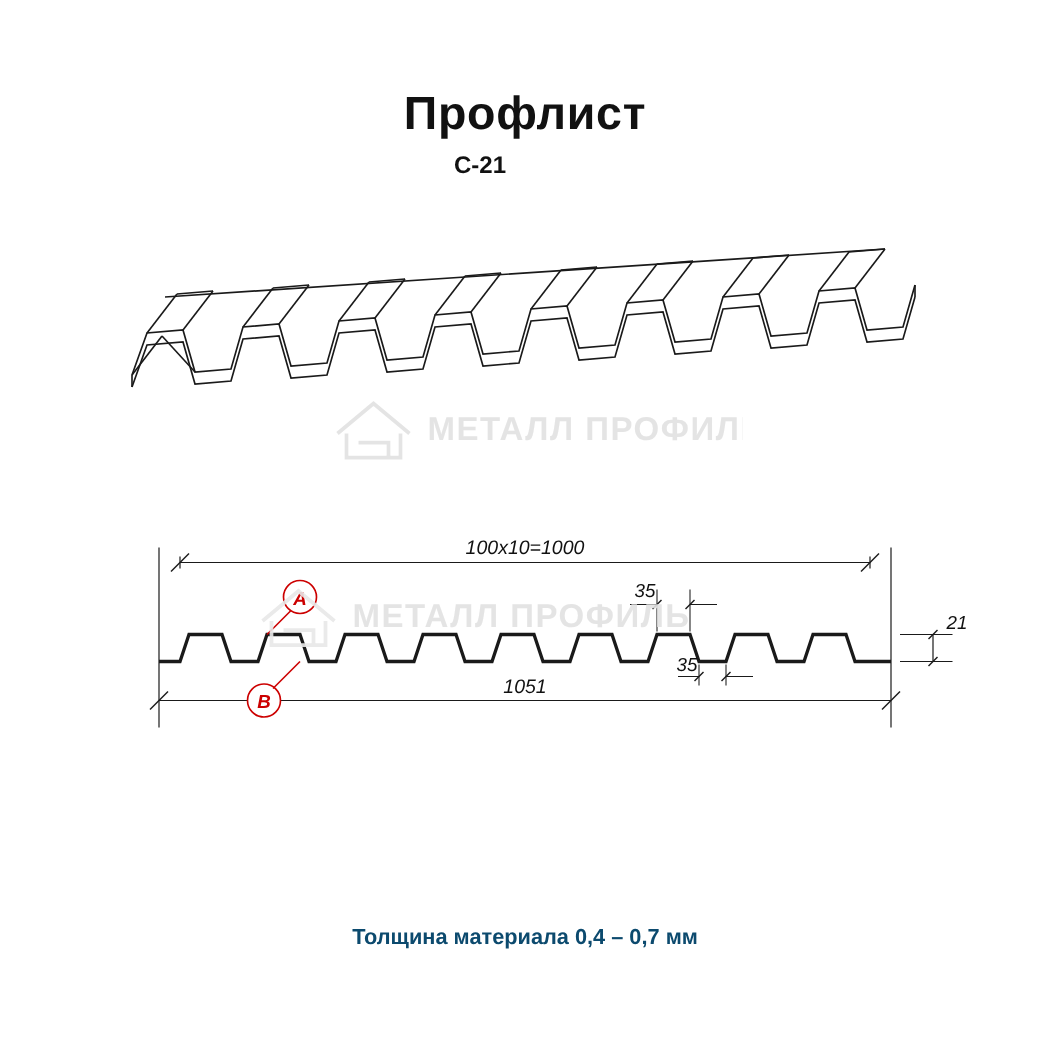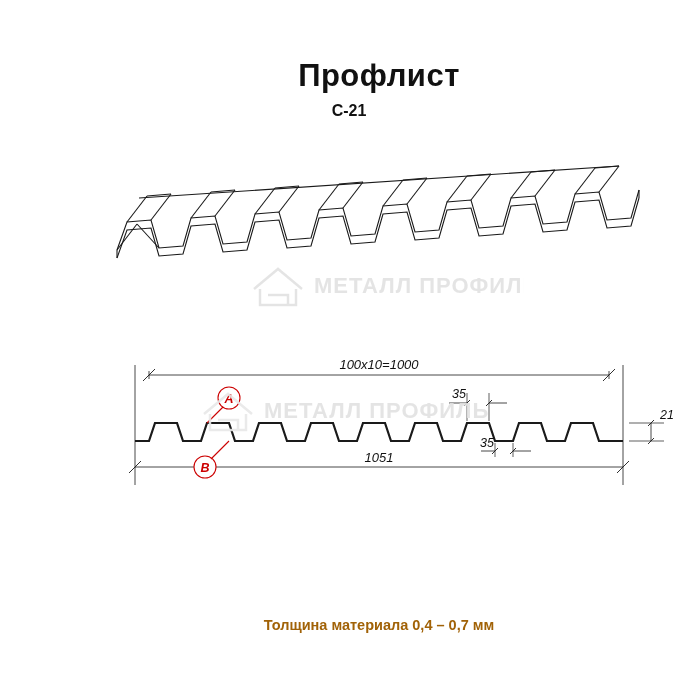--- a/index.html
+++ b/index.html
@@ -11,21 +11,20 @@
     height: 700px;
     background: #ffffff;
     font-family: "Liberation Sans", sans-serif;
     color: #1a1a1a;
     position: relative;
     overflow: hidden;
   }
   .page {
     position: absolute;
     inset: 0;
-    margin-left: 29px;
   }
   .title {
     position: absolute;
     top: 58px;
     left: 0;
     width: 700px;
     text-align: center;
     font-size: 31px;
     font-weight: bold;
     letter-spacing: 0.5px;
@@ -57,21 +56,21 @@
     font-style: italic;
   }
   .footnote {
     position: absolute;
     top: 617px;
     left: 0;
     width: 700px;
     text-align: center;
     font-size: 14.5px;
     font-weight: bold;
-    color: #a16207;
+    color: #0c4a6e;
   }
   .watermark {
     position: absolute;
     pointer-events: none;
     opacity: 0.9;
   }
   .wm1 {
     top: 245px;
     left: 215px;
   }

